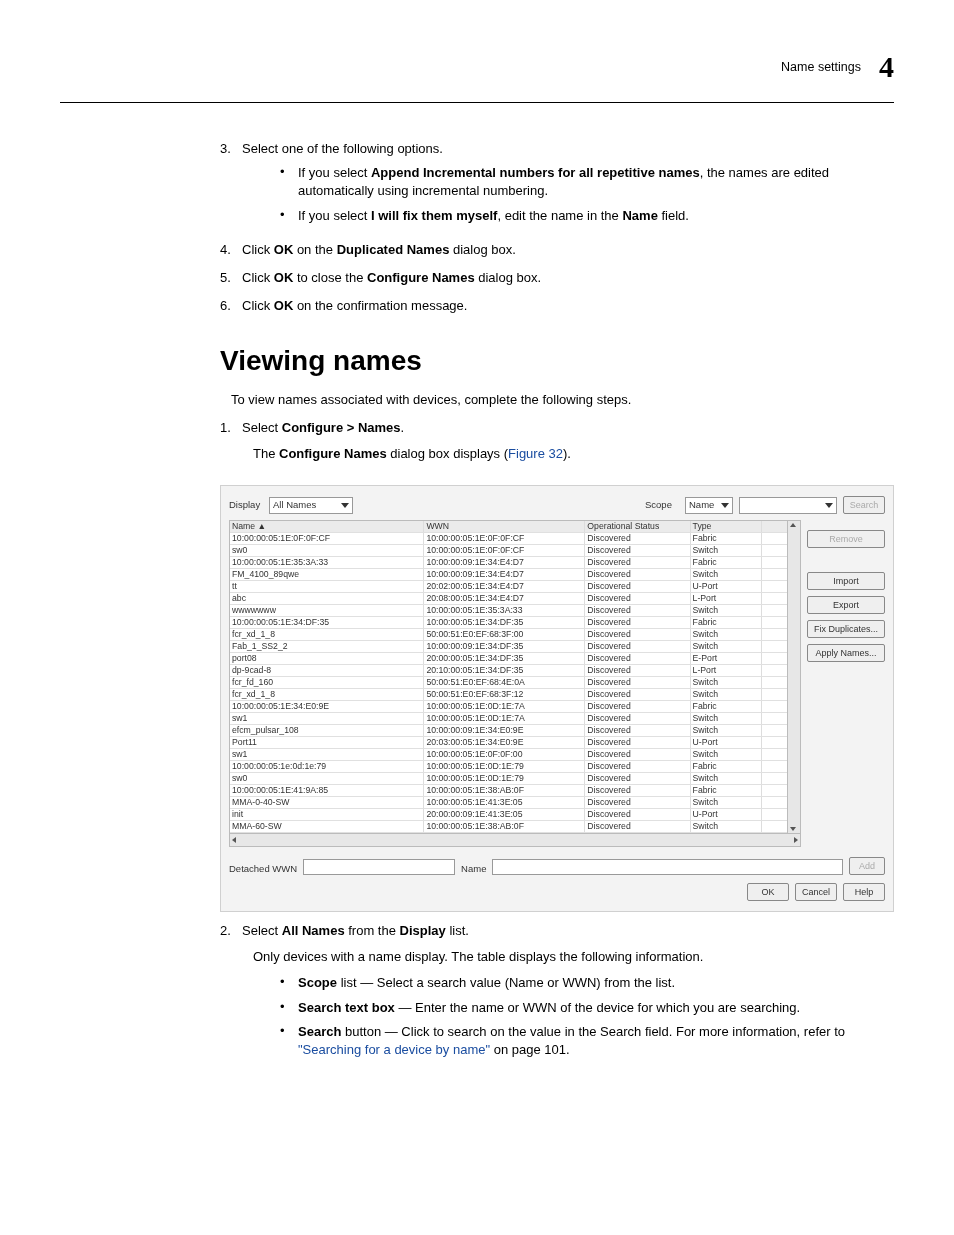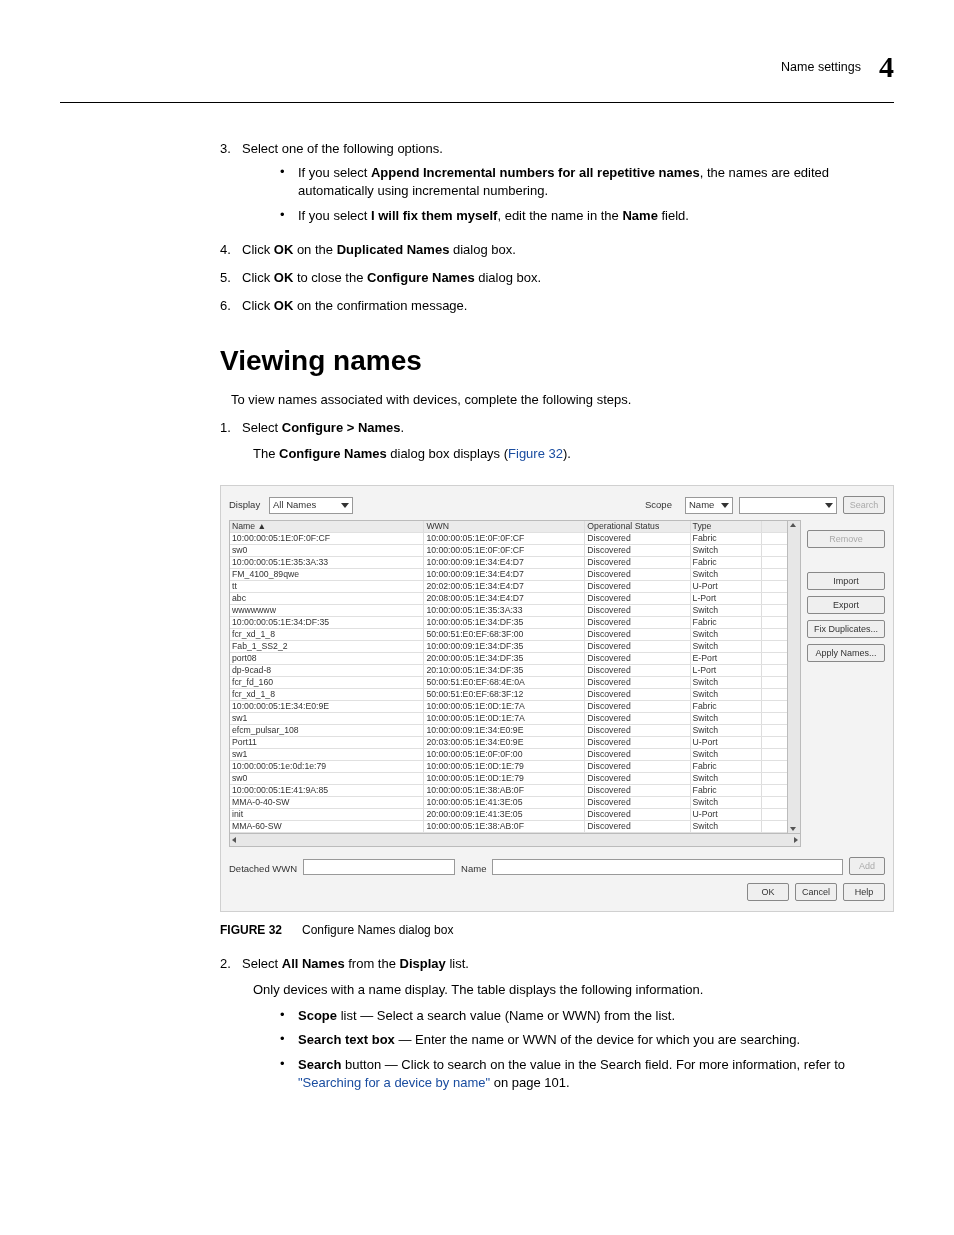--- a/index.html
+++ b/index.html
@@ -501,25 +501,20 @@
       <span class="ss-btn disabled" style="width:34px">Add</span>
     </div>
 
     <div class="ss-bottom2">
       <span class="ss-btn">OK</span>
       <span class="ss-btn">Cancel</span>
       <span class="ss-btn">Help</span>
     </div>
   </div>
 
-  <div class="figcap">
-    <b>FIGURE 32</b>
-    &nbsp;&nbsp;&nbsp;&nbsp;
-    <span>Configure Names dialog box</span>
-  </div>
 
   <ol class="num" id="list3">
         <li>
           <span class="m">2.</span>
           <span class="c">Select <b>All Names</b> from the <b>Display</b> list.<div class="para">Only devices with a name display. The table displays the following information.</div><ul class="b">
               <li>
                 <span class="c"><b>Scope</b> list — Select a search value (Name or WWN) from the list.</span>
               </li>
               <li>
                 <span class="c"><b>Search text box</b> — Enter the name or WWN of the device for which you are searching.</span>

